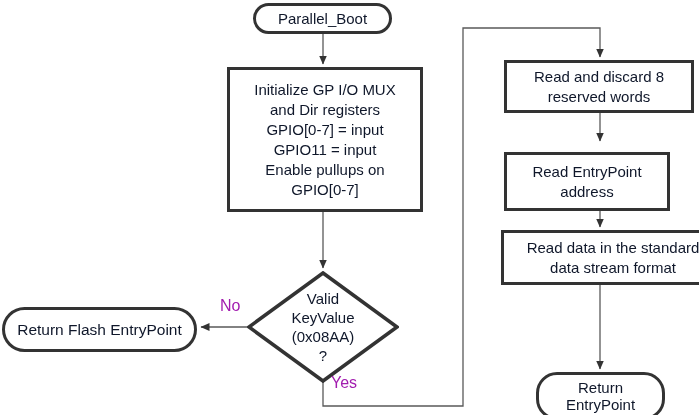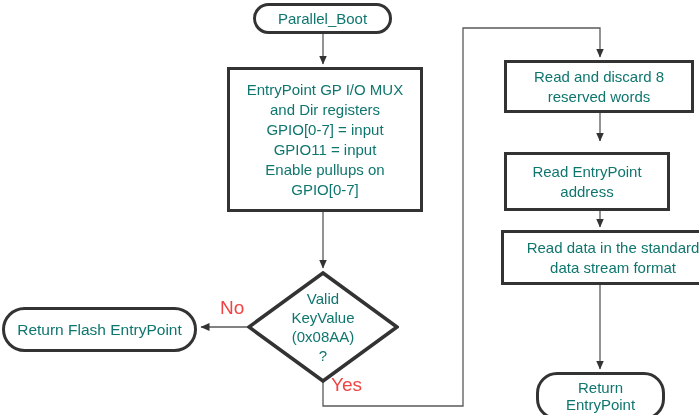--- a/index.html
+++ b/index.html
@@ -23,43 +23,43 @@
     position: absolute;
     z-index: 2;
     background: #ffffff;
     display: flex;
     flex-direction: column;
     align-items: center;
     justify-content: center;
     text-align: center;
     font-size: 15px;
     line-height: 20px;
-    color: #0f766e;
+    color: #0f172a;
   }
   .terminator {
     border: 3px solid #333333;
     border-radius: 24px;
   }
   .process {
     border: 3px solid #333333;
   }
   .decision-node {
     background: transparent;
   }
   .decision-node svg { position: absolute; left: 0; top: 0; }
   .decision-text {
     position: relative;
     z-index: 3;
     line-height: 19px;
   }
   .edge-label {
     position: absolute;
     z-index: 2;
-    font-size: 19px;
-    color: #ef4444;
+    font-size: 16px;
+    color: #a21caf;
   }
   
   .n-start   { left: 253px; top: 3px;   width: 139px; height: 31px;  border-radius: 16px; }
   .n-init    { left: 227px; top: 67px;  width: 196px; height: 145px; }
   .n-decide  { left: 247px; top: 271px; width: 152px; height: 112px; }
   .n-retflash{ left: 2px;   top: 307px; width: 195px; height: 45px;  border-radius: 23px; font-size: 15.5px; }
   .n-b1      { left: 504px; top: 60px;  width: 190px; height: 53px; }
   .n-b2      { left: 504px; top: 152px; width: 166px; height: 59px; }
   .n-b3      { left: 501px; top: 230px; width: 224px; height: 55px; }
   .n-retep   { left: 536px; top: 372px; width: 129px; height: 48px;  border-radius: 21px; line-height: 17px; }
@@ -86,21 +86,21 @@
       <path d="M600,203 L600,227" marker-end="url(#arrow)"></path>
       <path d="M600,285 L600,369" marker-end="url(#arrow)"></path>
     </g>
   </svg>
 
   <div class="node terminator n-start">
     <span>Parallel_Boot</span>
   </div>
 
   <div class="node process n-init">
-    <div>EntryPoint GP I/O MUX</div>
+    <div>Initialize GP I/O MUX</div>
     <div>and Dir registers</div>
     <div>GPIO[0-7] = input</div>
     <div>GPIO11 = input</div>
     <div>Enable pullups on</div>
     <div>GPIO[0-7]</div>
   </div>
 
   <div class="node decision-node n-decide">
     <svg width="152" height="112" viewBox="0 0 152 112">
       <polygon points="76,2 150,56 76,110 2,56" fill="#ffffff" stroke="#333333" stroke-width="3.6"></polygon>

